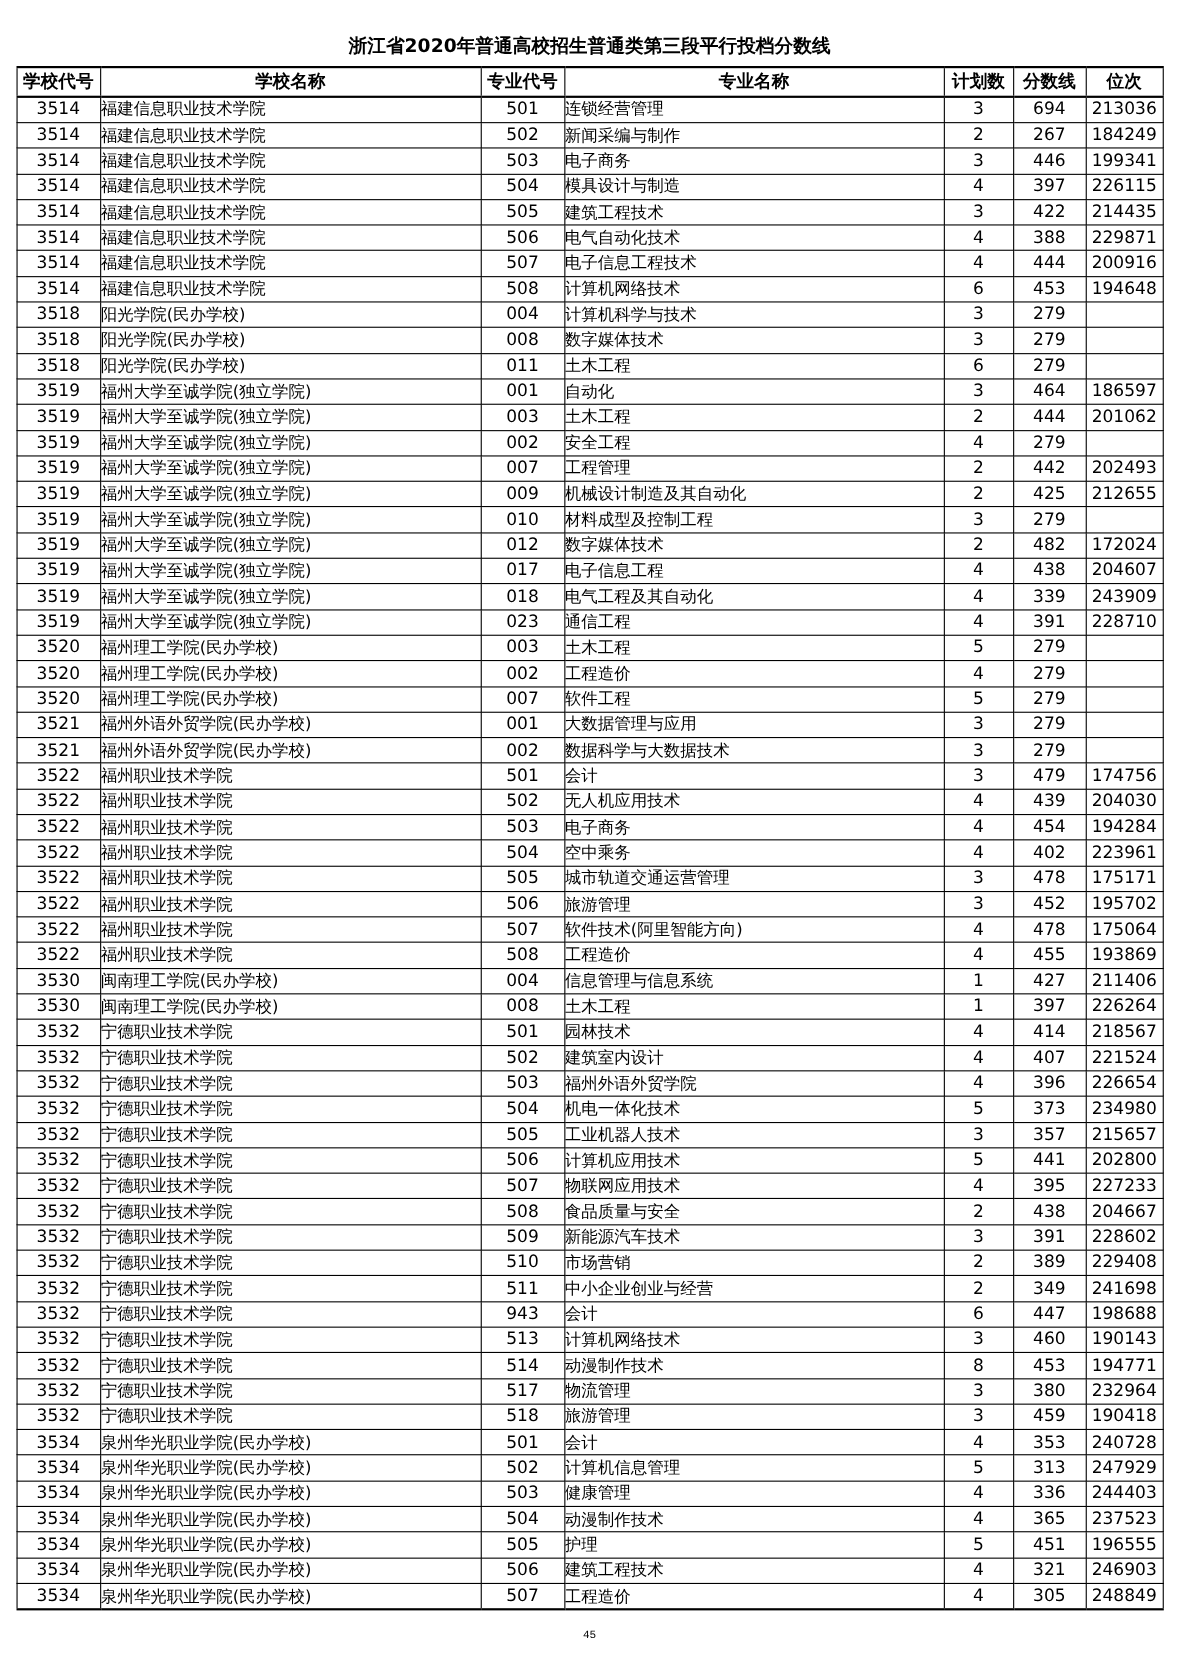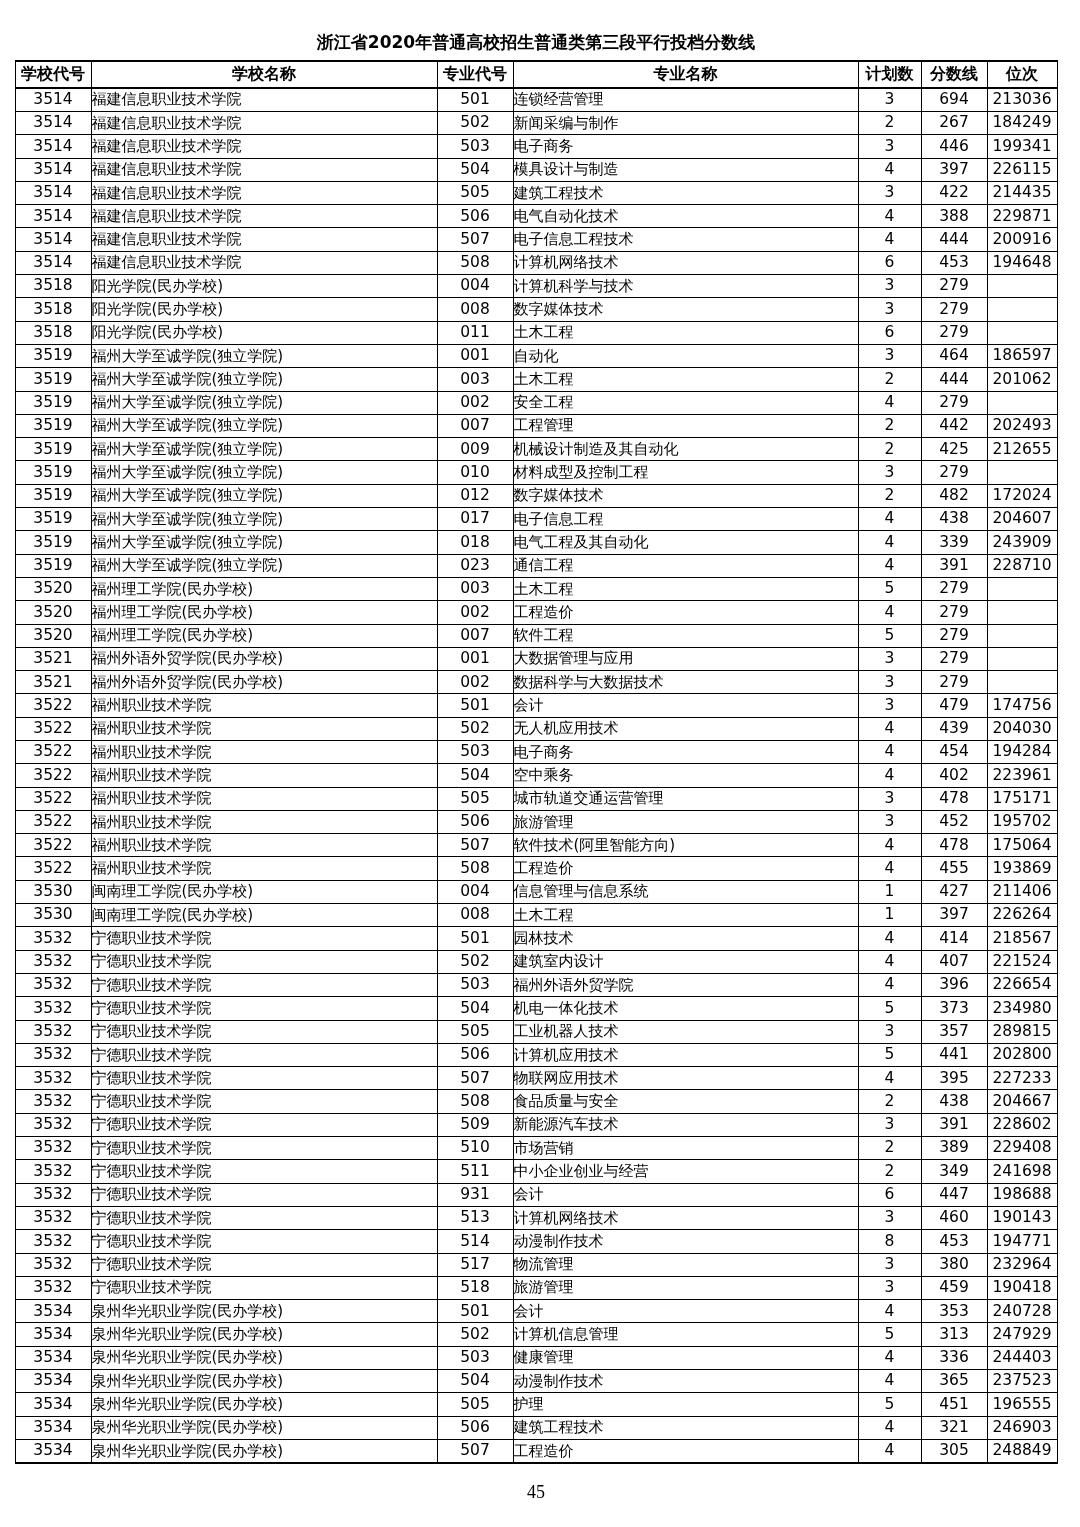--- a/index.html
+++ b/index.html
@@ -74,22 +74,22 @@
   td.num     { text-align: center; font-size: 15.5px; }
   td.text    { text-align: left; padding-left: 4px; font-size: 15px; }
   td.rank    { text-align: center; font-size: 15.5px; }
 
   .page-number {
     position: absolute;
     left: 0;
     right: 0;
     top: 1482px;
     text-align: center;
-    font-size: 18px;
-    font-family: Liberation Serif, serif;
+    font-size: 10px;
+    font-family: Liberation Mono, monospace;
   }
 </style>
 </head>
 <body>
 
 <div class="page">
 
   <div class="doc-title">浙江省2020年普通高校招生普通类第三段平行投档分数线</div>
 
   <table class="score-table">
@@ -474,21 +474,21 @@
           <td class="num">373</td>
           <td class="rank">234980</td>
         </tr>
         <tr>
           <td class="num">3532</td>
           <td class="text">宁德职业技术学院</td>
           <td class="num">505</td>
           <td class="text">工业机器人技术</td>
           <td class="num">3</td>
           <td class="num">357</td>
-          <td class="rank">289815</td>
+          <td class="rank">215657</td>
         </tr>
         <tr>
           <td class="num">3532</td>
           <td class="text">宁德职业技术学院</td>
           <td class="num">506</td>
           <td class="text">计算机应用技术</td>
           <td class="num">5</td>
           <td class="num">441</td>
           <td class="rank">202800</td>
         </tr>
@@ -533,21 +533,21 @@
           <td class="text">宁德职业技术学院</td>
           <td class="num">511</td>
           <td class="text">中小企业创业与经营</td>
           <td class="num">2</td>
           <td class="num">349</td>
           <td class="rank">241698</td>
         </tr>
         <tr>
           <td class="num">3532</td>
           <td class="text">宁德职业技术学院</td>
-          <td class="num">931</td>
+          <td class="num">943</td>
           <td class="text">会计</td>
           <td class="num">6</td>
           <td class="num">447</td>
           <td class="rank">198688</td>
         </tr>
         <tr>
           <td class="num">3532</td>
           <td class="text">宁德职业技术学院</td>
           <td class="num">513</td>
           <td class="text">计算机网络技术</td>

